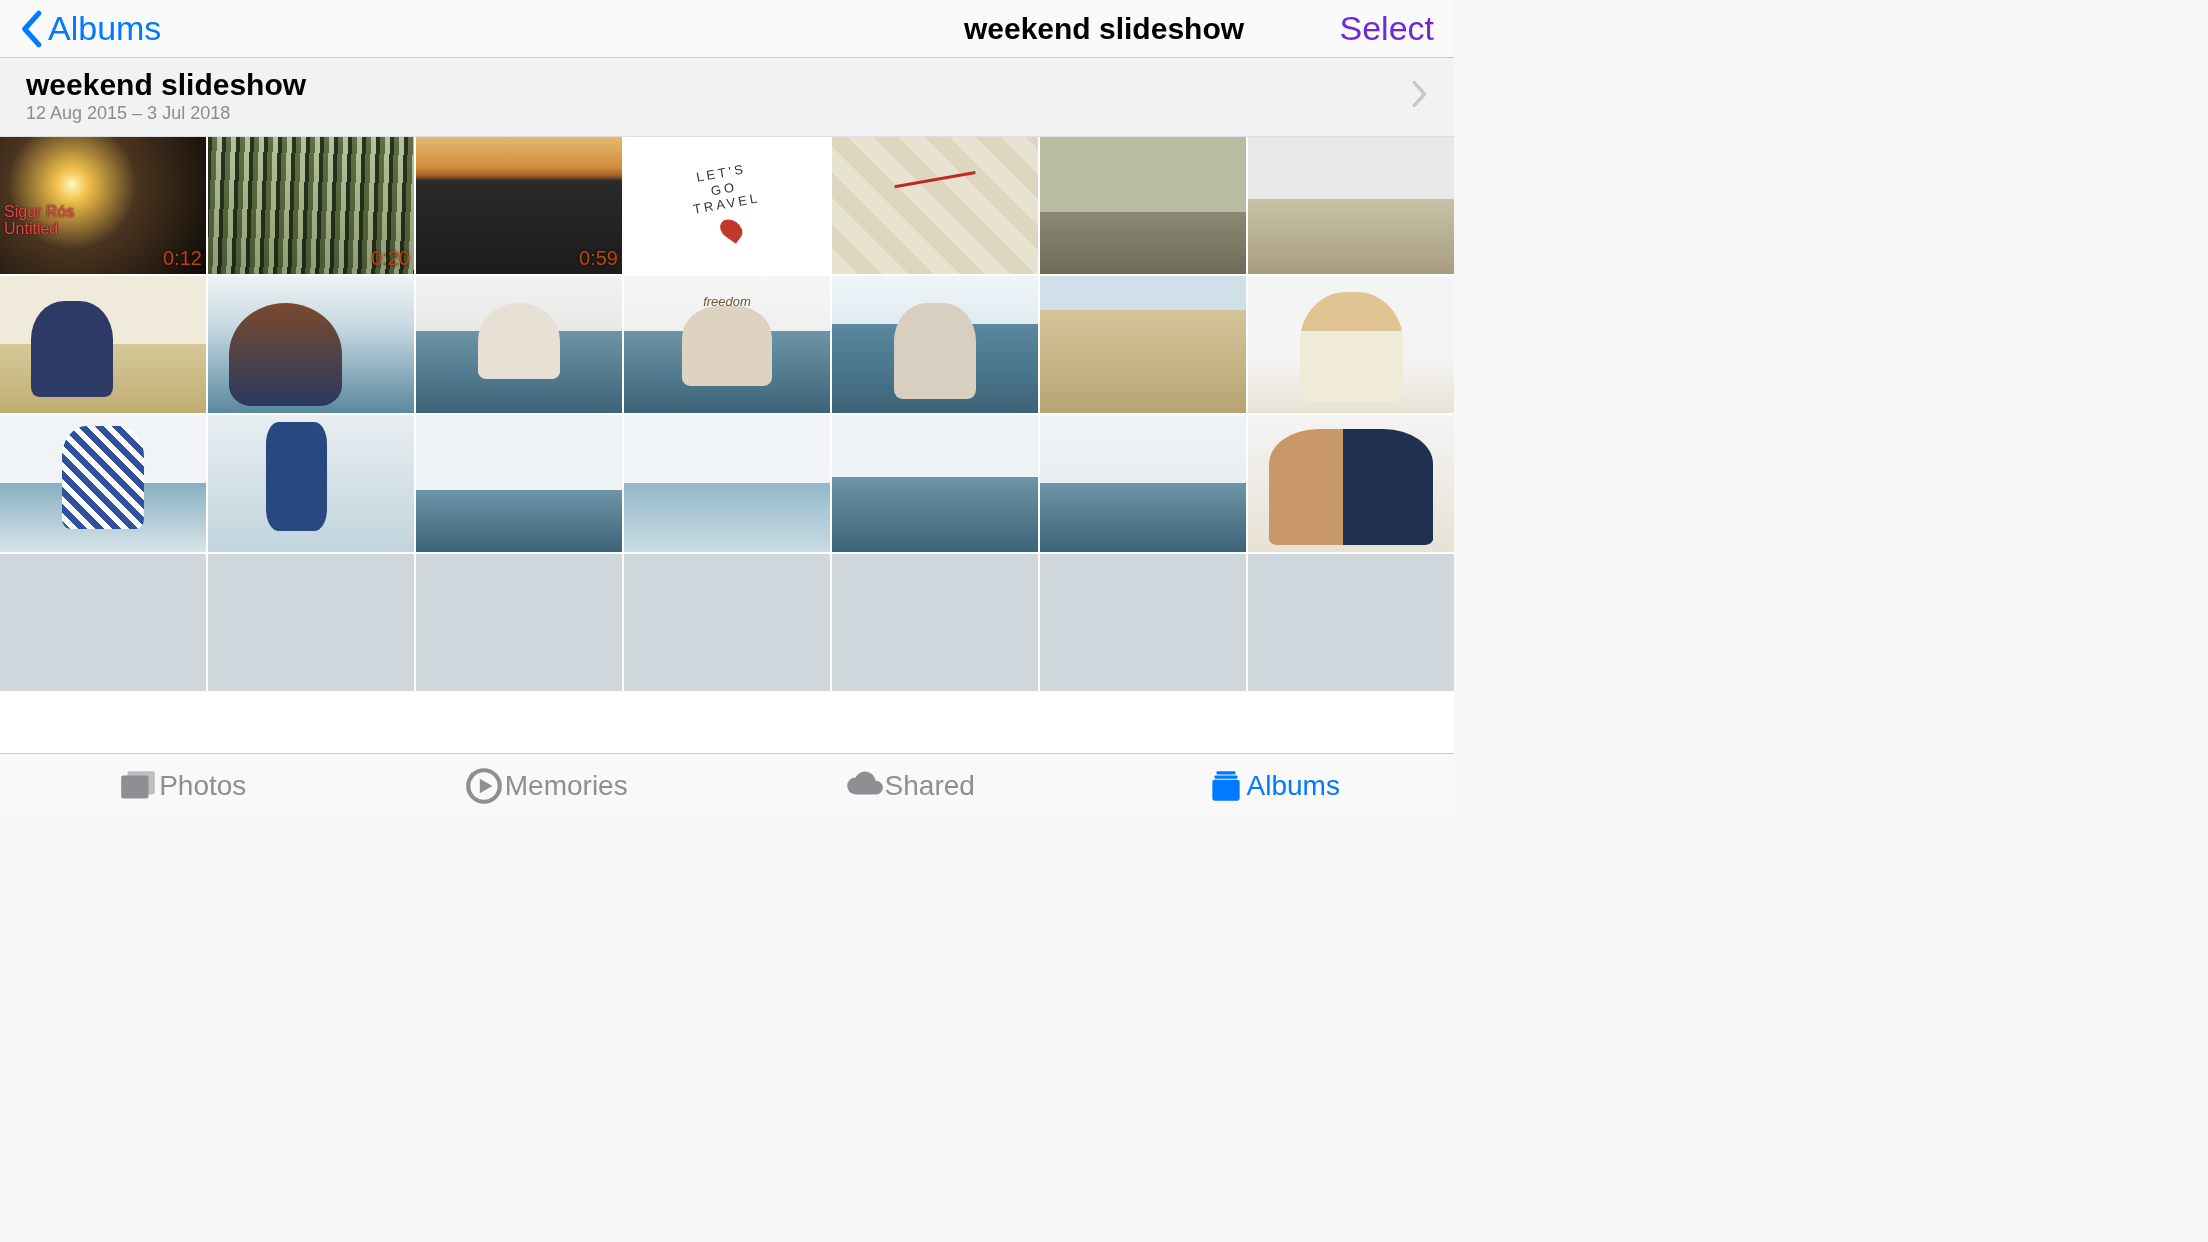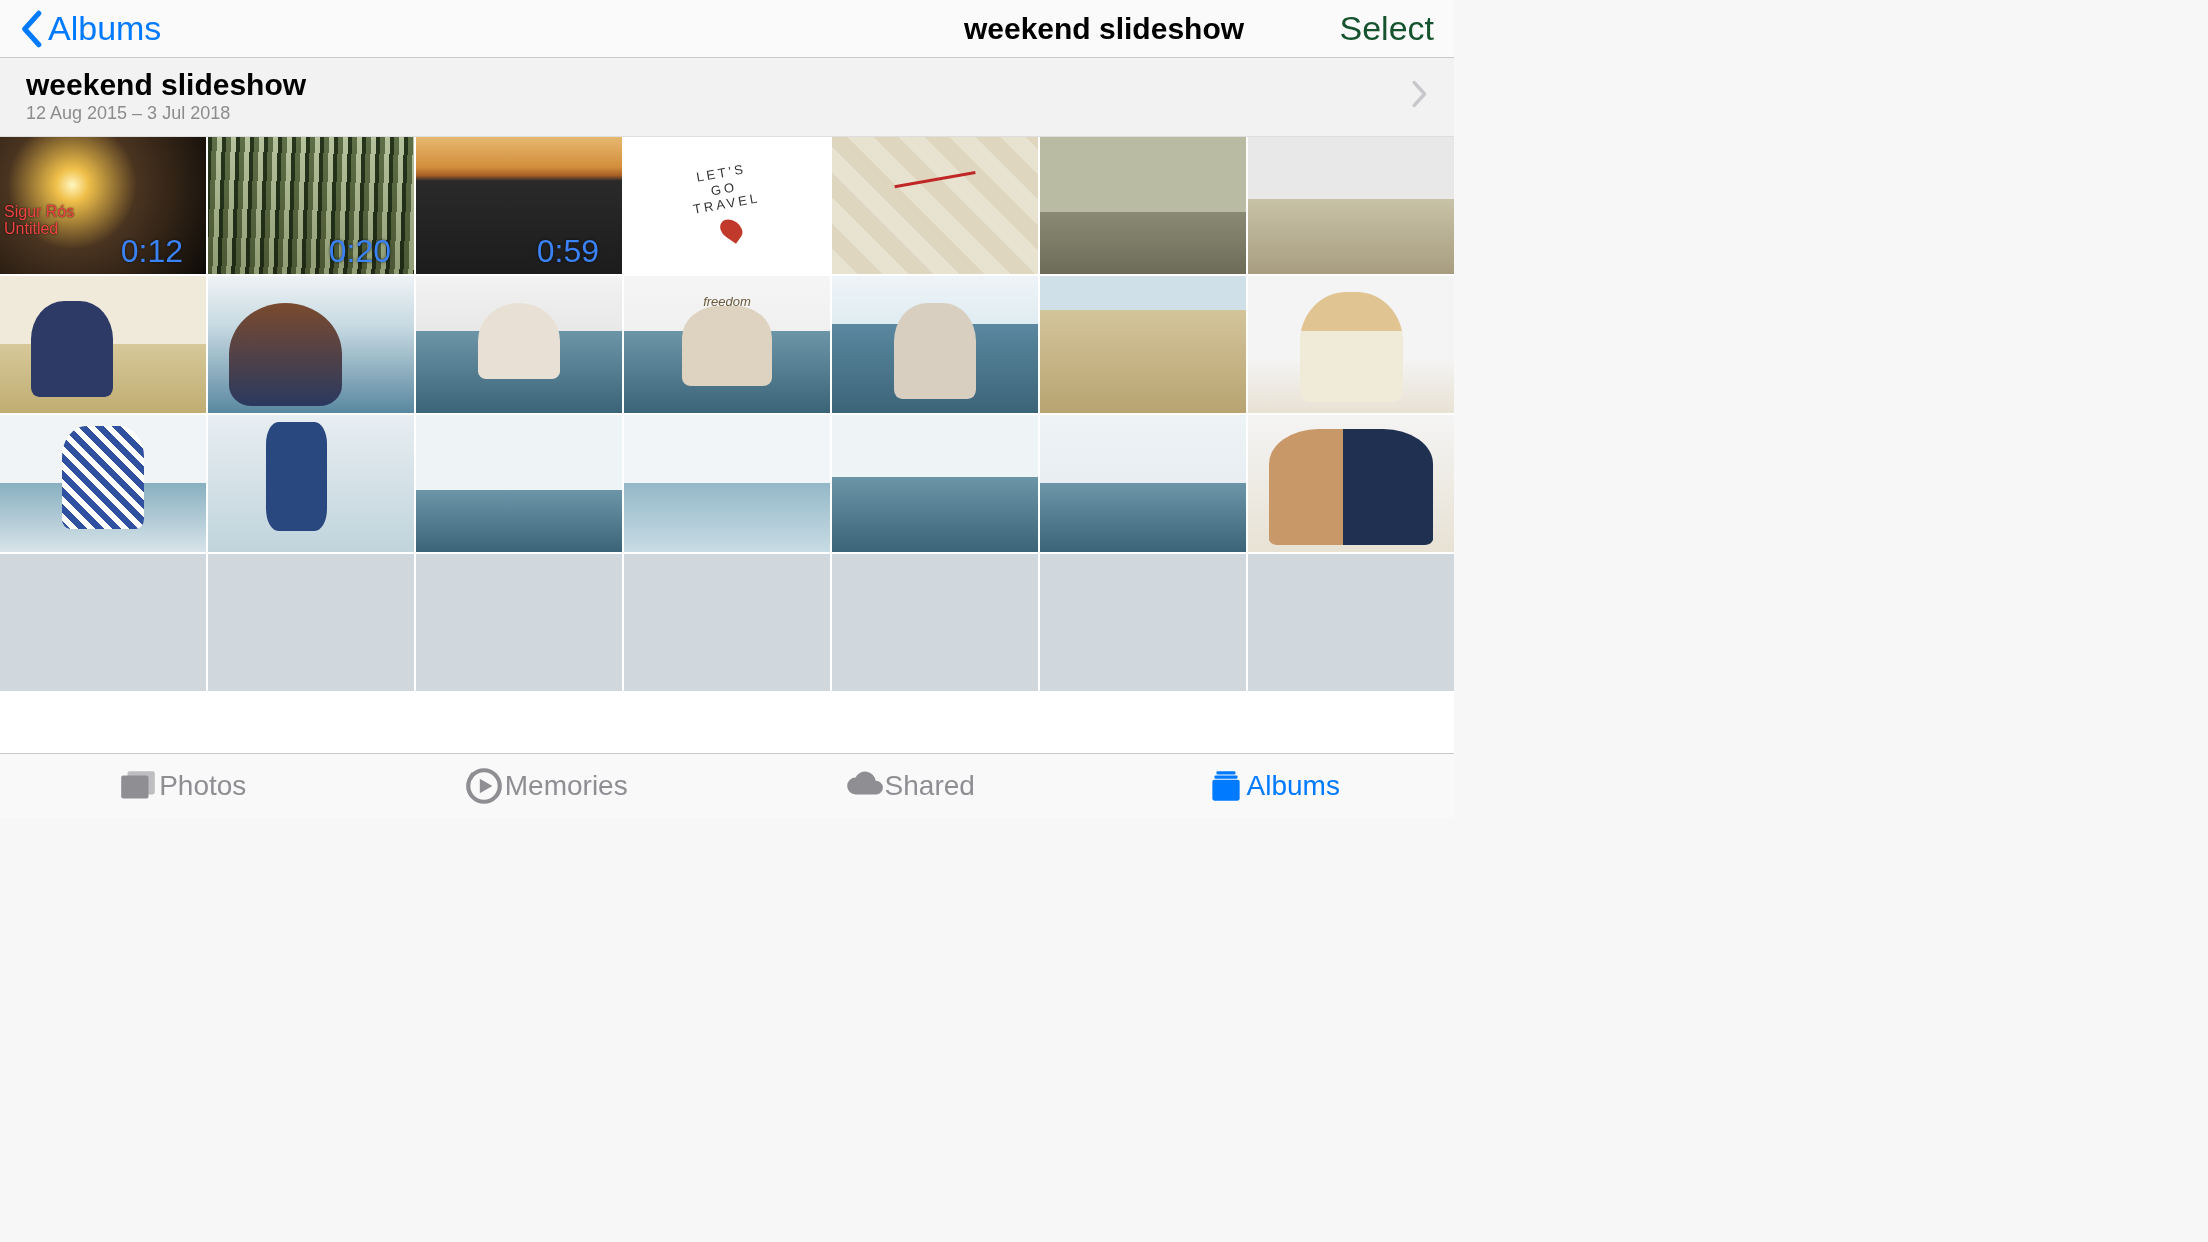--- a/index.html
+++ b/index.html
@@ -3,31 +3,31 @@
 <meta charset="utf-8">
 <style>
 * { margin:0; padding:0; box-sizing:border-box; font-family:-apple-system, "Helvetica Neue", Helvetica, Arial, sans-serif; }
 html,body{width:1454px;height:818px;overflow:hidden;}
 body{background:#f7f7f7;display:flex;flex-direction:column;}
 
 .navbar{height:58px;background:#fafafa;border-bottom:1px solid #c9c9c9;display:flex;align-items:center;justify-content:space-between;padding:0 20px;}
 .nav-left{display:flex;align-items:center;gap:6px;color:#007aff;font-size:34px;cursor:pointer;}
 .nav-left svg{width:22px;height:38px;}
 .nav-title{position:absolute;left:50%;transform:translateX(-50%);font-size:30px;font-weight:600;color:#000;}
-.nav-right{color:#14532d;font-size:34px;cursor:pointer;}
+.nav-right{color:#6d28d9;font-size:34px;cursor:pointer;}
 
 .header{padding:10px 26px 12px;background:#f2f2f2;border-bottom:1px solid #dedede;display:flex;align-items:center;justify-content:space-between;}
 .header-text h1{font-size:30px;font-weight:700;color:#000;line-height:1.1;}
 .header-text .date{font-size:18px;color:#8c8c8c;margin-top:2px;}
 .header-chevron{color:#c7c7cc;}
 
 .grid{flex:1;display:grid;grid-template-columns:repeat(7,1fr);grid-auto-rows:137px;gap:2px;background:#fff;overflow:hidden;}
 .thumb{position:relative;overflow:hidden;cursor:pointer;}
 .thumb .img{width:100%;height:100%;}
-.duration{position:absolute;bottom:4px;right:23px;color:#3b82f6;font-size:32px;font-weight:500;text-shadow:0 0 3px rgba(0,0,0,.7);}
+.duration{position:absolute;bottom:4px;right:4px;color:#c2410c;font-size:20px;font-weight:500;text-shadow:0 0 3px rgba(0,0,0,.7);}
 .overlay-text{position:absolute;bottom:36px;left:4px;color:#ef4444;font-size:16px;line-height:1.1;text-shadow:0 0 2px #000;}
 
 .tabbar{height:65px;background:#f9f9f9;border-top:1px solid #c9c9c9;display:flex;}
 .tab{flex:1;display:flex;align-items:center;justify-content:center;font-size:28px;color:#8e8e93;cursor:pointer;}
 .tab.active{color:#007aff;}
 .tab svg{width:42px;height:42px;}
 
 
 .ph-sunset-palm{background:radial-gradient(circle at 35% 35%,#fff6c0 0%,#f0c04a 10%,#4a3420 40%,#0c0a07 100%);}
 .ph-forest{background:repeating-linear-gradient(92deg,#2b3a22 0 4px,#6b7a55 4px 9px,#cfd8c0 9px 14px),linear-gradient(#e0e6d2,#b0b89a);background-blend-mode:multiply;}

